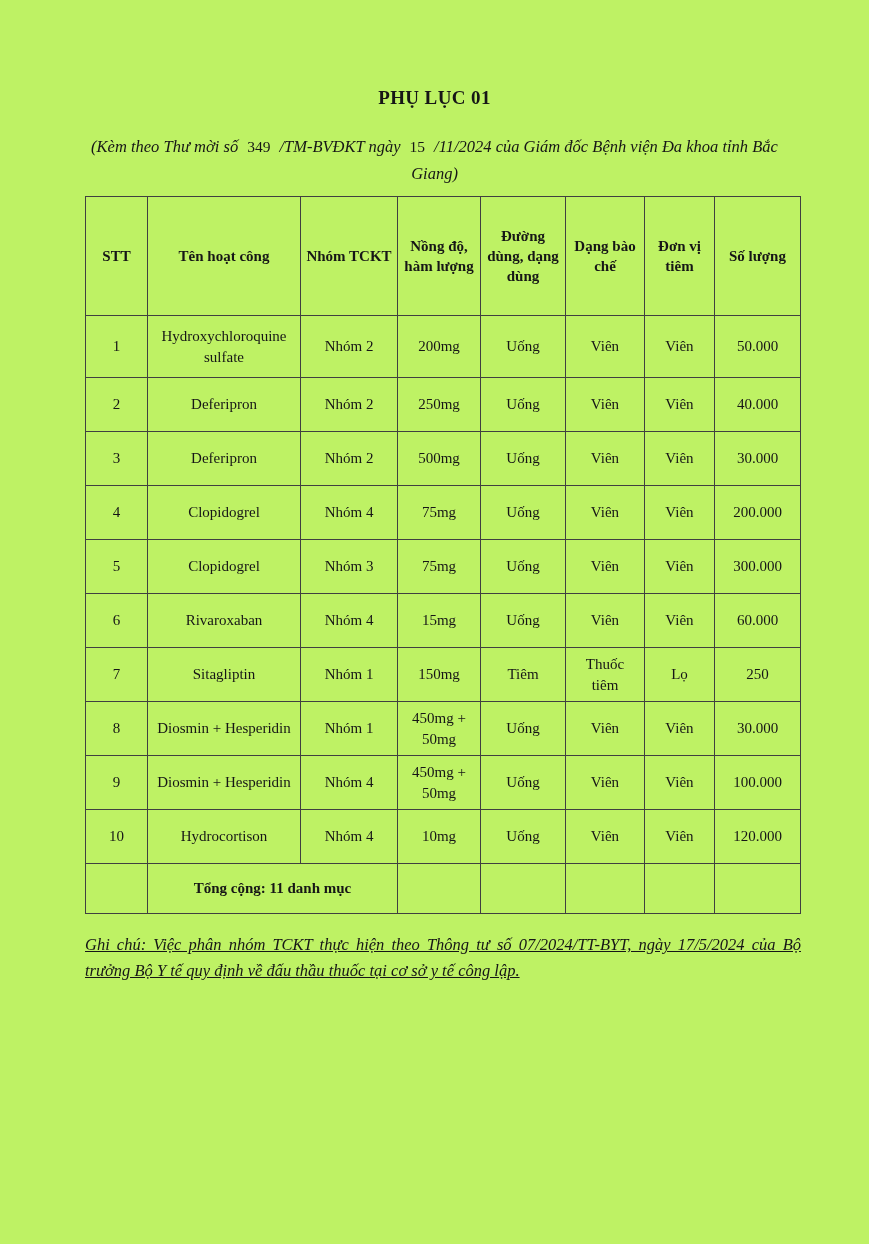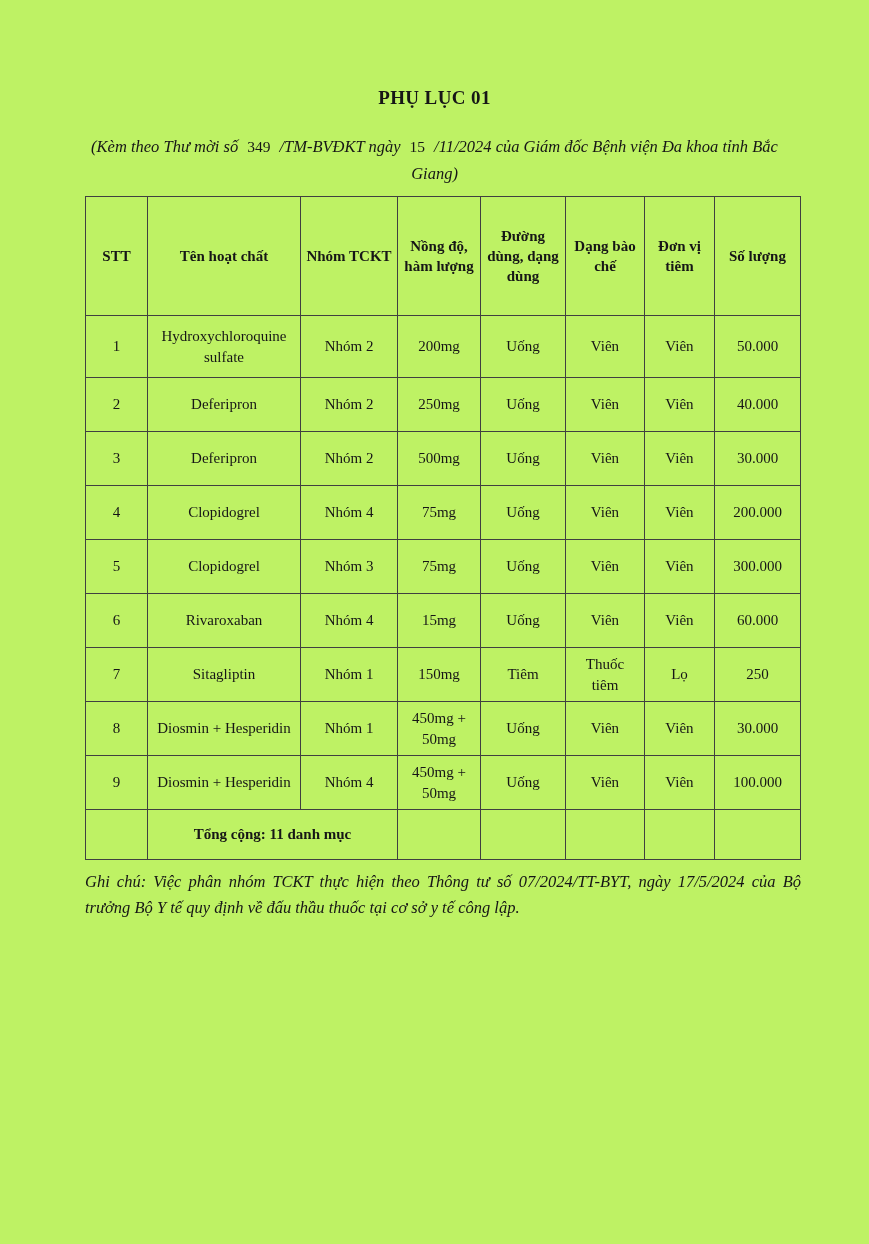--- a/index.html
+++ b/index.html
@@ -57,25 +57,26 @@
   table.procurement thead tr { height: 119px; }
   table.procurement thead th { font-weight: bold; }
   table.procurement tbody tr { height: 54px; }
   table.procurement tbody tr:first-child { height: 62px; }
   table.procurement tfoot tr { height: 50px; }
   table.procurement tfoot .total-label {
     font-weight: bold;
   }
   .doc-note {
     width: 716px;
-    margin: 9px 0 0 85px;
+    margin: 18px 0 0 85px;
     font-style: italic;
     font-size: 16.5px;
     line-height: 26px;
     text-align: justify;
+    text-decoration: underline;
   }
 </style>
 </head>
 <body>
 
 <div class="page">
 
   <div class="doc-title">PHỤ LỤC 01</div>
 
   <div class="doc-subtitle">
@@ -89,21 +90,21 @@
       <col style="width:97px">
       <col style="width:83px">
       <col style="width:85px">
       <col style="width:79px">
       <col style="width:70px">
       <col style="width:86px">
     </colgroup>
     <thead>
       <tr>
           <th>STT</th>
-          <th>Tên hoạt chất</th>
+          <th>Tên hoạt công</th>
           <th>Nhóm TCKT</th>
           <th>Nồng độ, hàm lượng</th>
           <th>Đường dùng, dạng dùng</th>
           <th>Dạng bào chế</th>
           <th>Đơn vị tiêm</th>
           <th>Số lượng</th>
         </tr>
     </thead>
     <tbody>
         <tr>
@@ -189,20 +190,30 @@
         <tr>
           <td>9</td>
           <td>Diosmin + Hesperidin</td>
           <td>Nhóm 4</td>
           <td>450mg + 50mg</td>
           <td>Uống</td>
           <td>Viên</td>
           <td>Viên</td>
           <td>100.000</td>
         </tr>
+        <tr>
+          <td>10</td>
+          <td>Hydrocortison</td>
+          <td>Nhóm 4</td>
+          <td>10mg</td>
+          <td>Uống</td>
+          <td>Viên</td>
+          <td>Viên</td>
+          <td>120.000</td>
+        </tr>
       </tbody>
     <tfoot>
       <tr>
         <td></td>
         <td colspan="2" class="total-label">Tổng cộng: 11 danh mục</td>
         <td></td>
         <td></td>
         <td></td>
         <td></td>
         <td></td>

